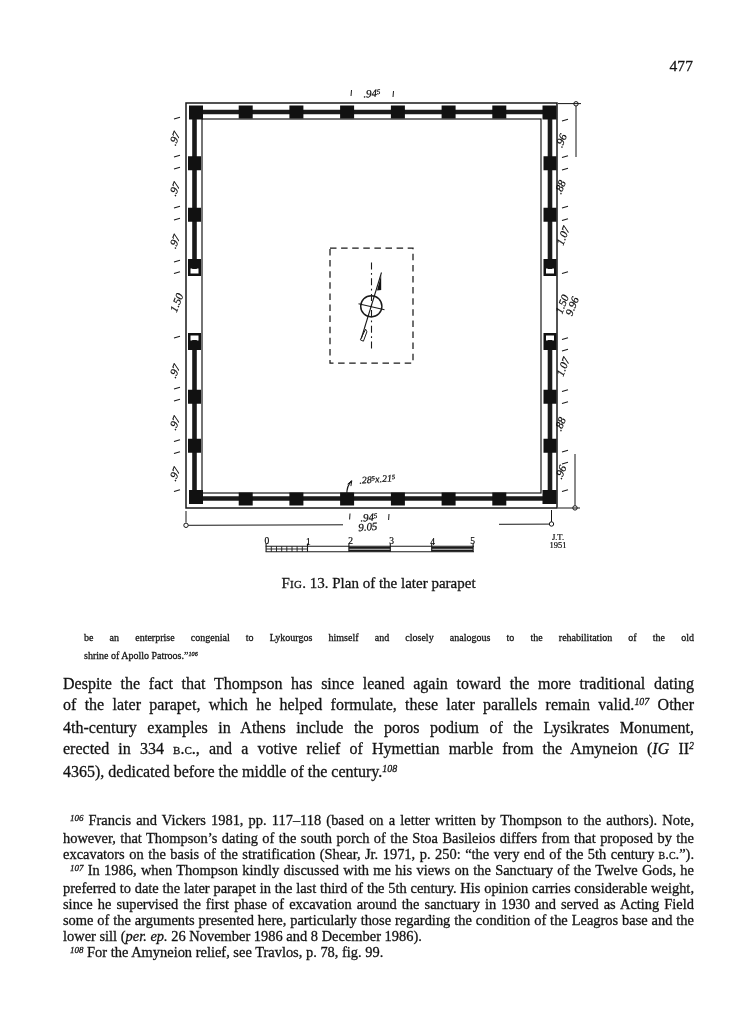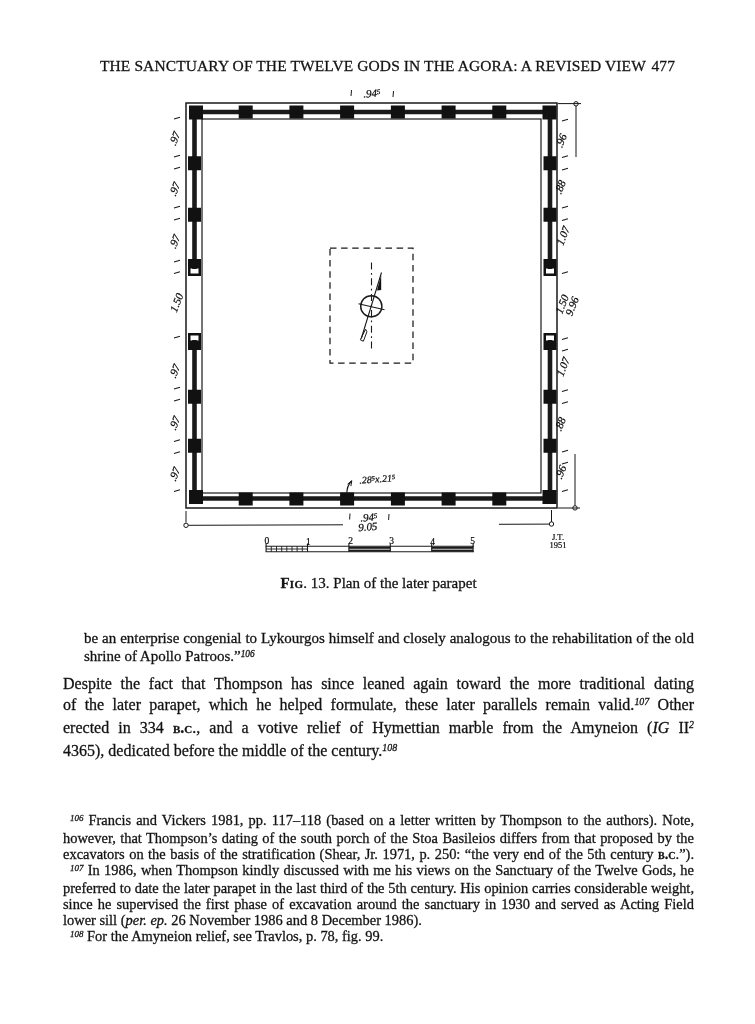--- a/index.html
+++ b/index.html
@@ -1,30 +1,29 @@
 <!DOCTYPE html>
 <html><head>
 <meta charset="utf-8">
 <style>
   html,body{margin:0;padding:0;background:#fff;}
   body{position:relative;width:755px;height:1024px;overflow:hidden;
        font-family:"Liberation Serif",serif;color:#131313;-webkit-text-stroke:0.28px #131313;}
   .abs{position:absolute;}
   .jline{text-align:justify;text-align-last:justify;}
   sup{font-size:62%;vertical-align:baseline;position:relative;top:-0.45em;letter-spacing:0;font-style:italic;}
-  .sc{font-variant:small-caps;font-weight:bold;}
+  .sc{font-variant:small-caps;}
   .dim{font-style:italic;fill:#0a0a0a;stroke:#0a0a0a;stroke-width:0.22px;}
 </style>
 </head>
 <body>
 
 <div class="abs" style="left:63px;top:56.8px;width:631px;height:18px;font-size:15.5px;letter-spacing:0.1px;">
-  <span style="position:absolute;left:37px;">THE SANCTUARY OF THE TWELVE GODS IN THE AGORA: A REVISED VIEW</span>
-
-  <span style="position:absolute;right:19px;">477</span>
+
+  <span style="position:absolute;right:1px;">477</span>
 </div>
 
 <svg class="abs" style="left:150px;top:80px;" width="470" height="480" viewBox="150 80 470 480" fill="none" stroke="#1a1a1a" stroke-linecap="butt">
 
   <rect x="186" y="103" width="371" height="405" stroke-width="1.5"></rect>
 
   <rect x="202" y="119" width="339" height="374" stroke-width="1.2"></rect>
 
   <line x1="191" y1="112" x2="552" y2="112" stroke-width="4.6"></line>
 
@@ -229,34 +228,36 @@
   <g fill="#0a0a0a" stroke="#0a0a0a" stroke-width="0.2" font-size="8.5" font-family="Liberation Serif" text-anchor="middle">
     <text x="558" y="539.5">J.T.</text>
     <text x="558" y="547.5">1951</text>
   </g>
 </svg>
 
 <div class="abs" style="left:63px;top:574.5px;width:631px;text-align:center;font-size:15px;">
   <span class="sc" style="letter-spacing:.3px;">Fig</span>. 13. Plan of the later parapet
 </div>
 
-<div class="abs" style="left:84px;top:629px;width:610px;font-size:15px;line-height:18px;">
+<div class="abs" style="left:84px;top:629px;width:610px;font-size:10px;line-height:18px;">
   <div class="jline">be an enterprise congenial to Lykourgos himself and closely analogous to the rehabilitation of the old</div>
   <div>shrine of Apollo Patroos.”<sup>106</sup></div>
 </div>
 
 <div class="abs" style="left:63px;top:674px;width:631px;font-size:16px;line-height:20.9px;">
   <div class="jline">Despite the fact that Thompson has since leaned again toward the more traditional dating</div>
   <div class="jline">of the later parapet, which he helped formulate, these later parallels remain valid.<sup>107</sup> Other</div>
+  <div class="jline">4th-century examples in Athens include the poros podium of the Lysikrates Monument,</div>
   <div class="jline">erected in 334 <span class="sc">b.c</span>., and a votive relief of Hymettian marble from the Amyneion (<i>IG</i> II<sup>2</sup></div>
   <div>4365), dedicated before the middle of the century.<sup>108</sup></div>
 </div>
 
 <div class="abs" style="left:63px;top:812px;width:631px;font-size:14.45px;line-height:16.05px;">
   <div class="jline"><span style="display:inline-block;width:7px;"></span><sup>106</sup> Francis and Vickers 1981, pp. 117–118 (based on a letter written by Thompson to the authors). Note,</div>
   <div class="jline">however, that Thompson’s dating of the south porch of the Stoa Basileios differs from that proposed by the</div>
   <div class="jline">excavators on the basis of the stratification (Shear, Jr. 1971, p. 250: “the very end of the 5th century <span class="sc">b.c</span>.”).</div>
   <div class="jline"><span style="display:inline-block;width:7px;"></span><sup>107</sup> In 1986, when Thompson kindly discussed with me his views on the Sanctuary of the Twelve Gods, he</div>
   <div class="jline">preferred to date the later parapet in the last third of the 5th century. His opinion carries considerable weight,</div>
   <div class="jline">since he supervised the first phase of excavation around the sanctuary in 1930 and served as Acting Field</div>
+  <div class="jline">some of the arguments presented here, particularly those regarding the condition of the Leagros base and the</div>
   <div>lower sill (<i>per. ep.</i> 26 November 1986 and 8 December 1986).</div>
   <div><span style="display:inline-block;width:7px;"></span><sup>108</sup> For the Amyneion relief, see Travlos, p. 78, fig. 99.</div>
 </div>
 
 </body></html>

